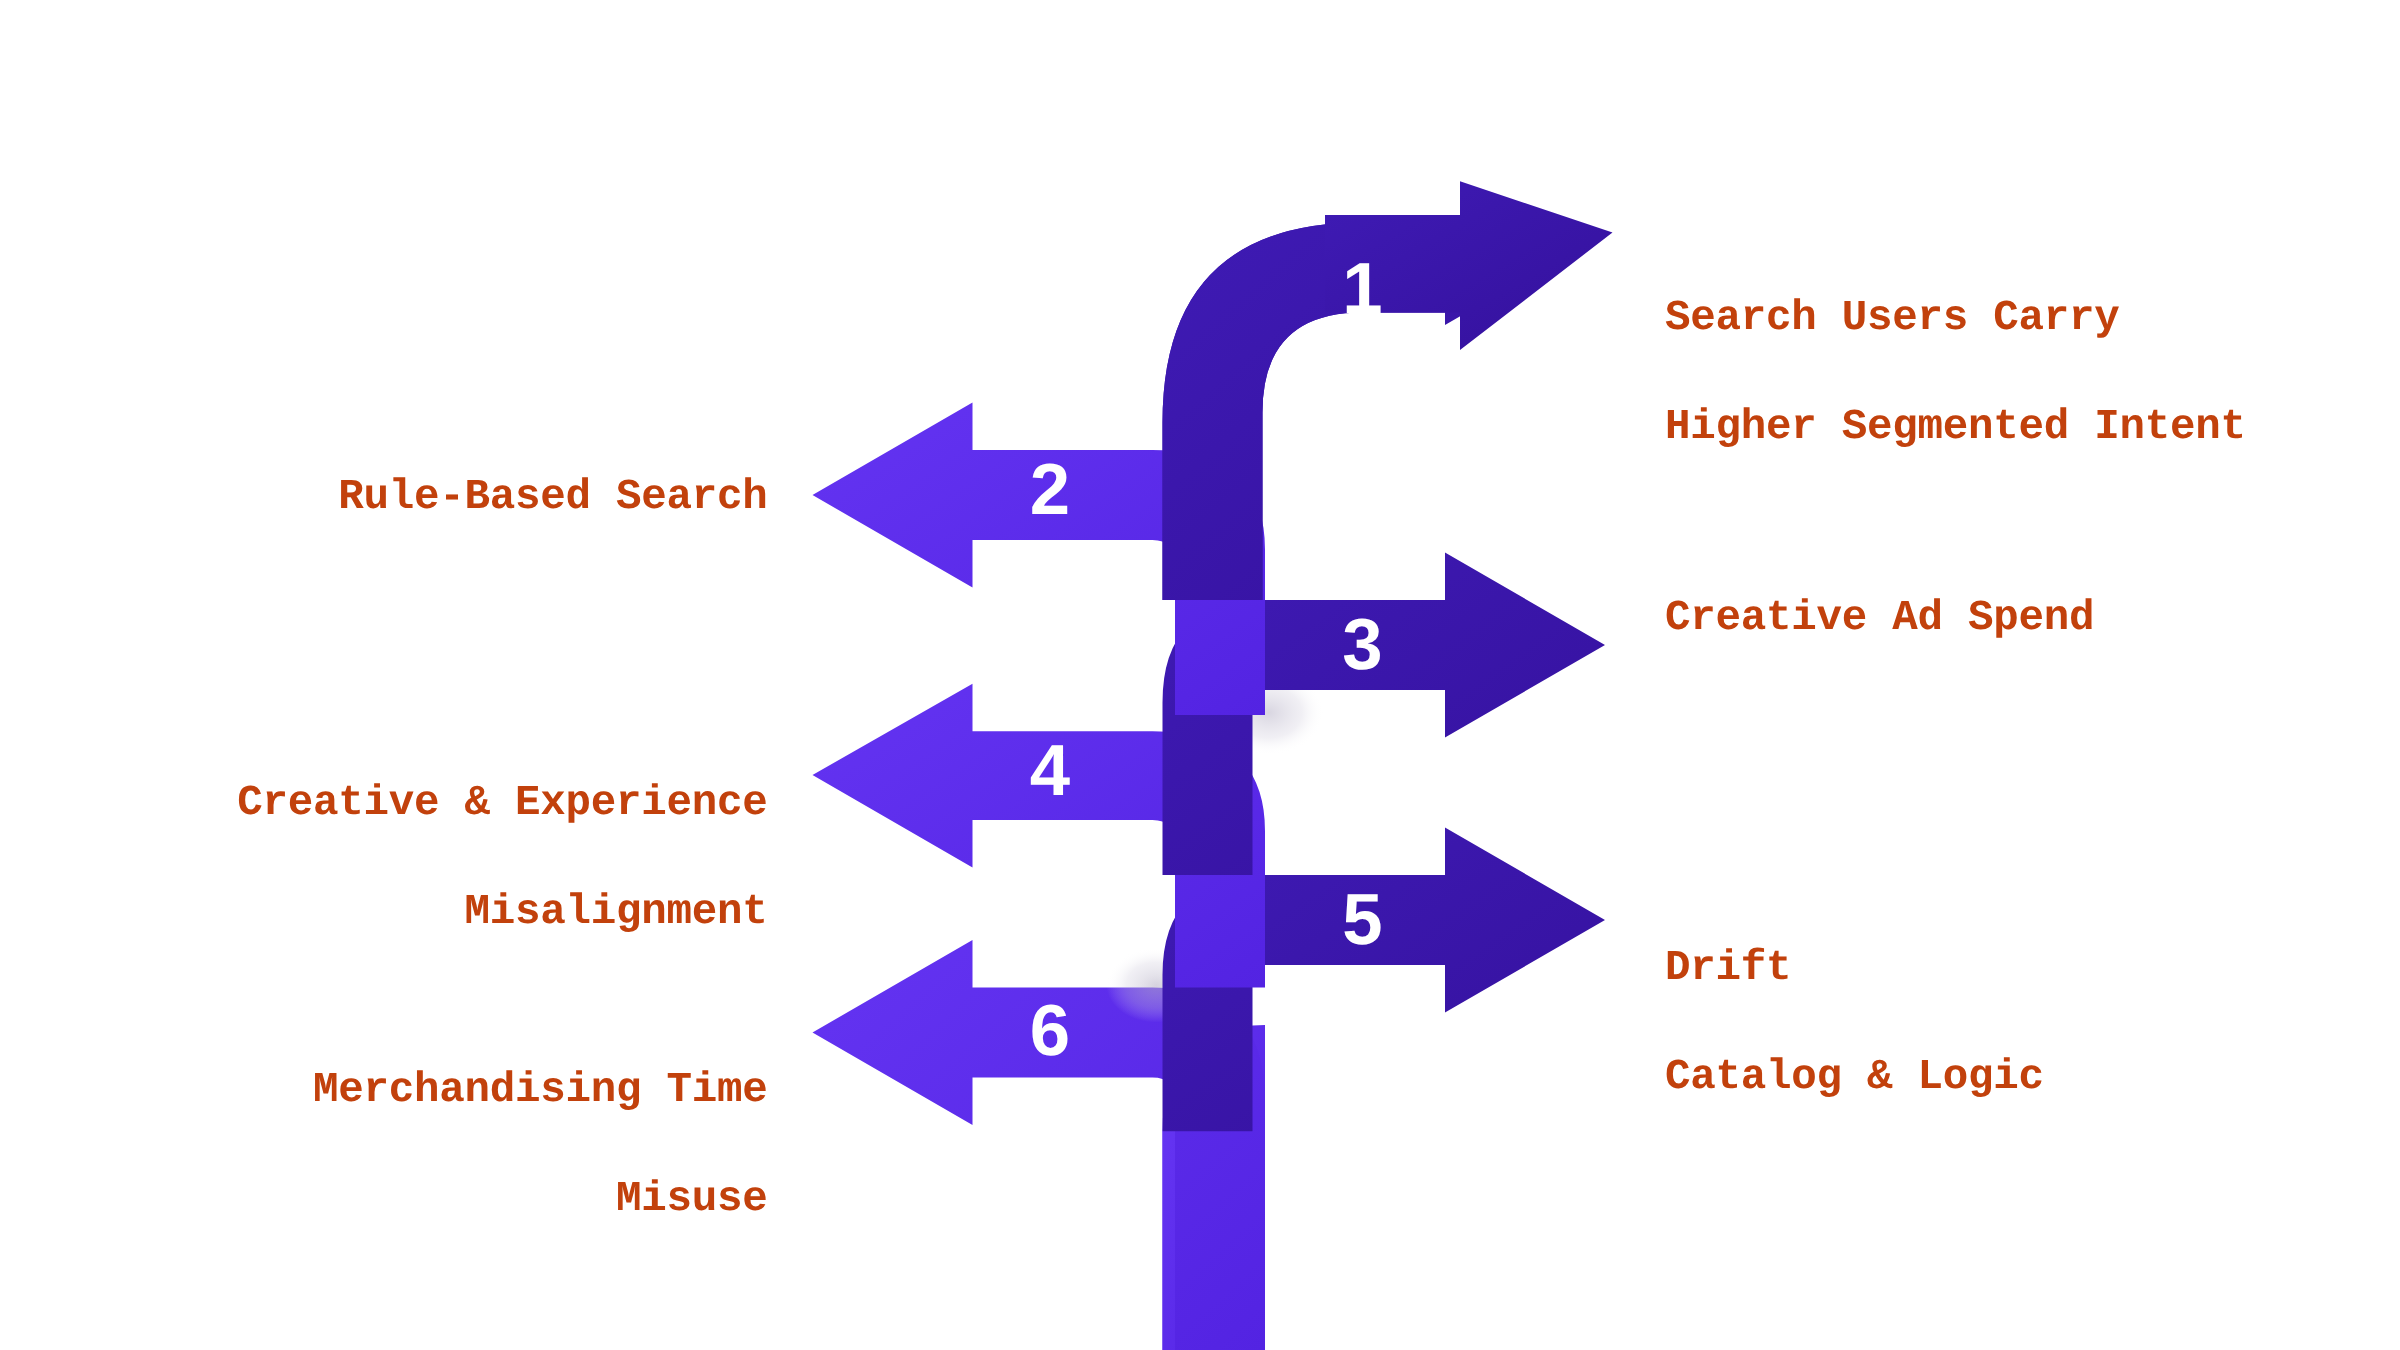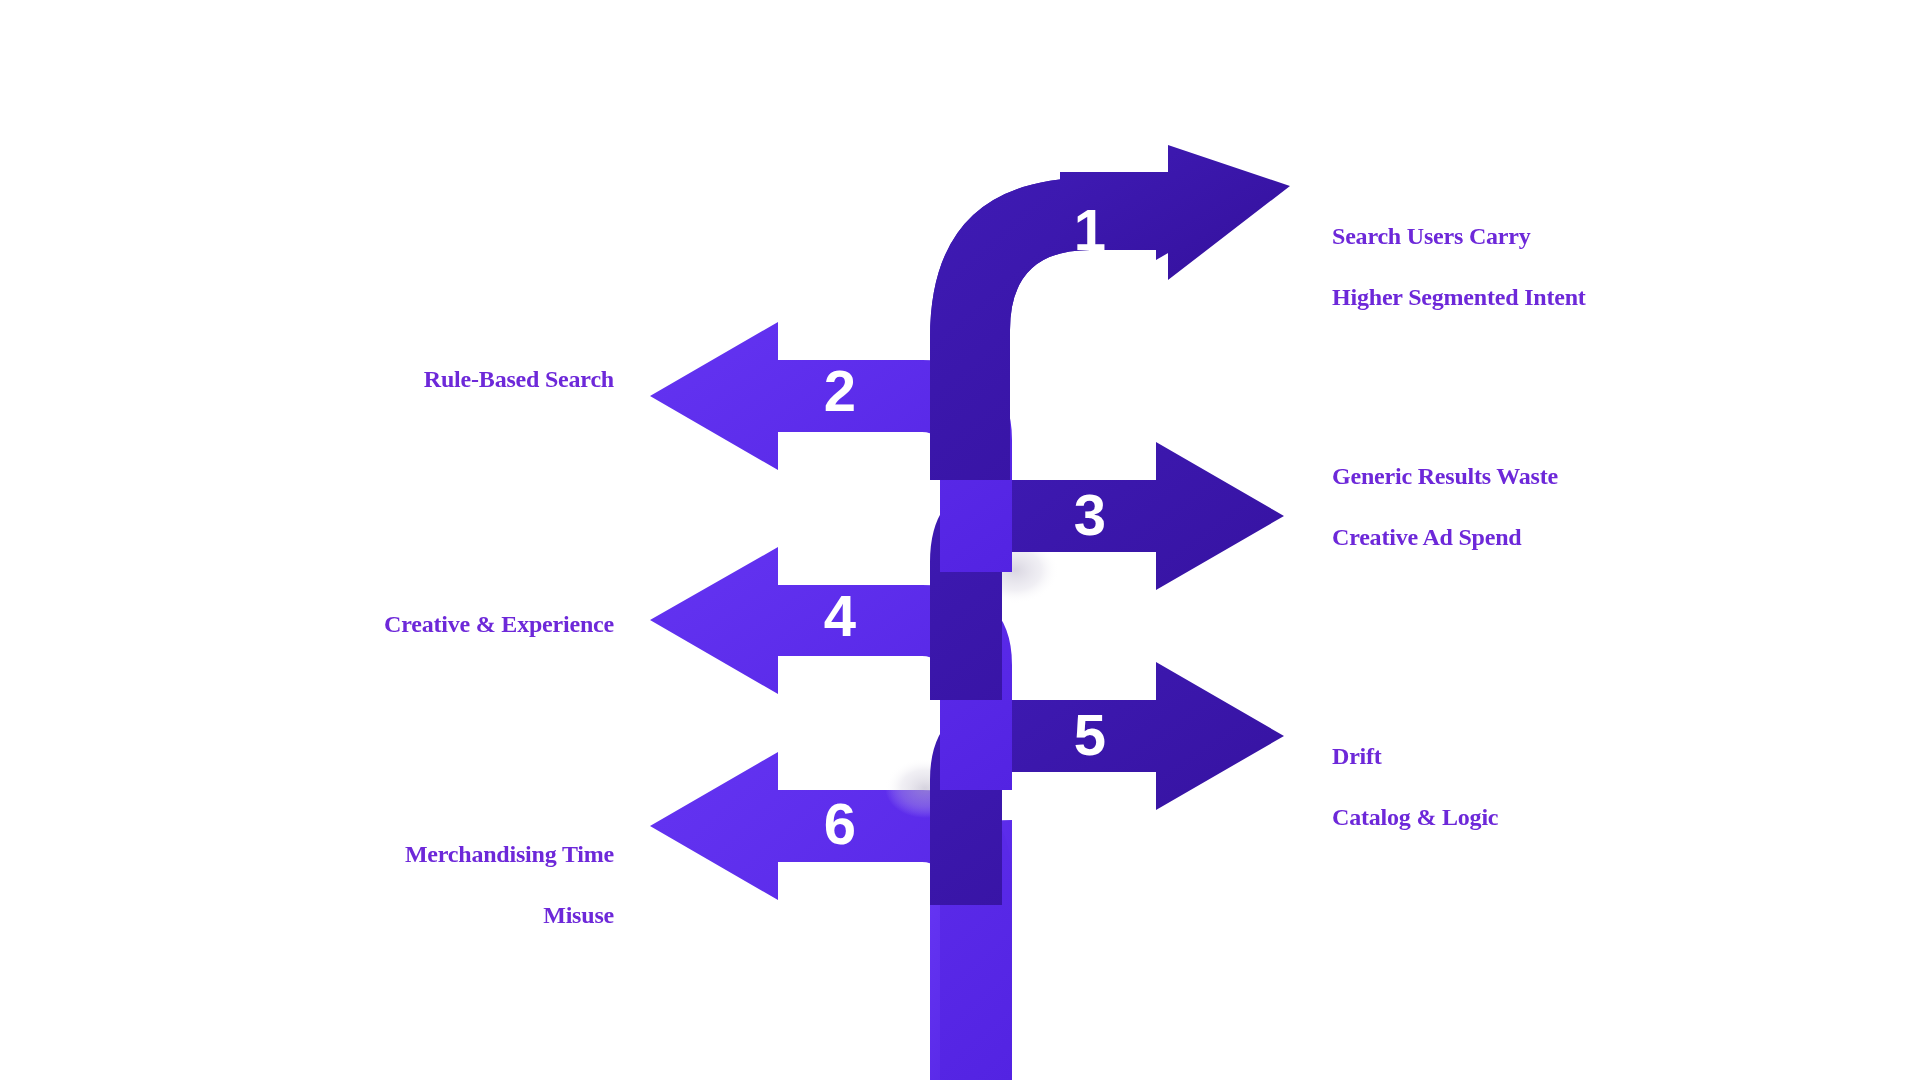--- a/index.html
+++ b/index.html
@@ -30,25 +30,25 @@
   .branch-number {
     fill: #ffffff;
     font-family: "Liberation Sans", sans-serif;
     font-size: 58px;
     font-weight: 700;
     text-anchor: middle;
     dominant-baseline: middle;
   }
   .label {
     position: absolute;
-    font-family: Liberation Serif, serif;
-    font-size: 24px;
+    font-family: Liberation Mono, monospace;
+    font-size: 34px;
     font-weight: 700;
     line-height: 1.28;
-    color: #6d28d9;
+    color: #c2410c;
     letter-spacing: -0.2px;
     white-space: pre-line;
   }
   .label.right {
     text-align: left;
   }
   .label.left {
     text-align: right;
   }
 </style>
@@ -190,26 +190,26 @@
   <div class="label right" style="left:1332px; top:190px; width:480px;">
     <div>Search Users Carry</div>
     <div>Higher Segmented Intent</div>
   </div>
 
   <div class="label left" style="left:130px; top:333px; width:484px;text-align:right;">
     <div>Rule-Based Search</div>
   </div>
 
   <div class="label right" style="left:1332px; top:430px; width:480px;">
-    <div>Generic Results Waste</div>
     <div>Creative Ad Spend</div>
   </div>
 
   <div class="label left" style="left:130px; top:578px; width:484px;">
     <div>Creative &amp; Experience</div>
+    <div>Misalignment</div>
   </div>
 
   <div class="label right" style="left:1332px; top:710px; width:480px;">
     <div>Drift</div>
     <div>Catalog &amp; Logic</div>
   </div>
 
   <div class="label left" style="left:130px; top:808px; width:484px;">
     <div>Merchandising Time</div>
     <div>Misuse</div>

